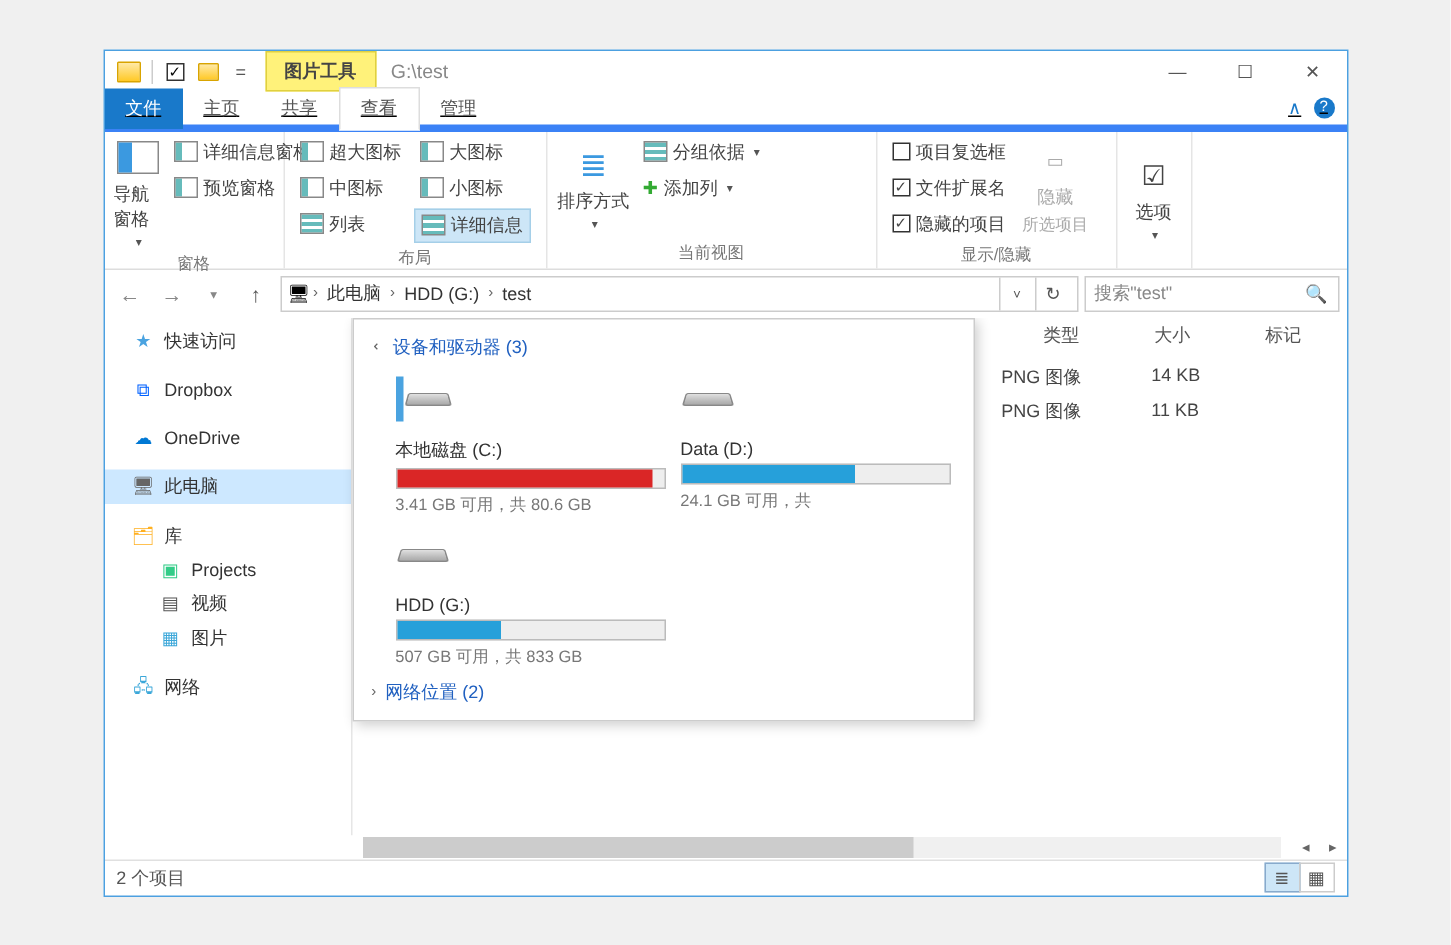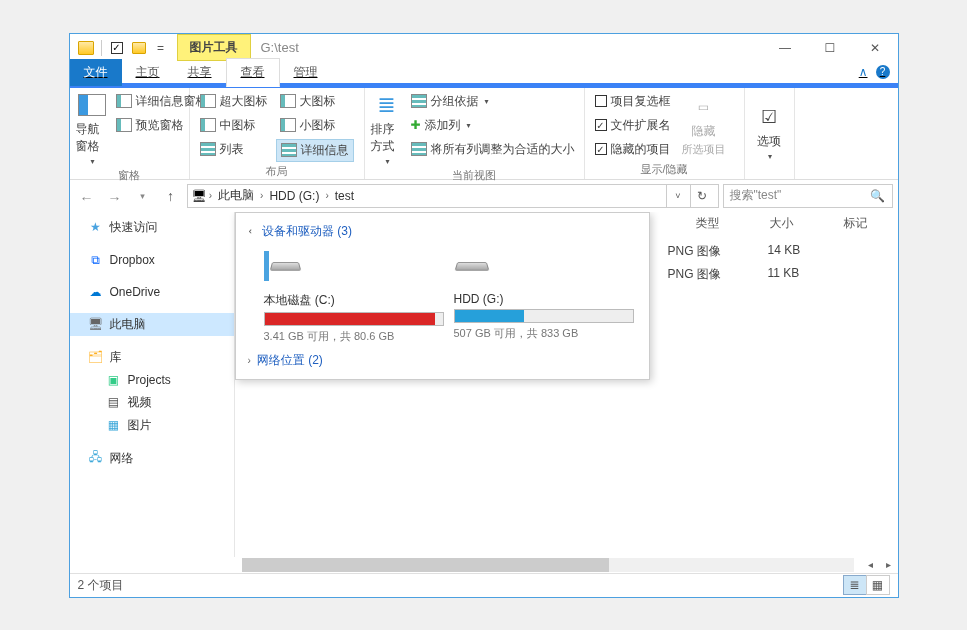--- a/index.html
+++ b/index.html
@@ -217,24 +217,20 @@
           <div class="rib-item">
               <span class="ico16 ico-view2"></span>
               <span>分组依据</span>
               <span class="dropdown-arrow">▾</span>
             </div>
           <div class="rib-item">
               <span style="color:#3a3">✚</span>
               <span>添加列</span>
               <span class="dropdown-arrow">▾</span>
             </div>
-          <div class="rib-item">
-              <span class="ico16 ico-view2"></span>
-              <span>将所有列调整为合适的大小</span>
-            </div>
         </div>
       </div>
       <div class="rg-label">当前视图</div>
     </div>
 
     <div class="ribbon-group" style="width:160px">
       <div class="rg-content">
         <div class="rg-col">
           <div class="rib-item">
               <span class="checkbox"></span>
@@ -375,20 +371,32 @@
                 <div class="drive-fill full" style="width:96%"></div>
               </div>
       <div class="drive-usage">3.41 GB 可用，共 80.6 GB</div>
     </div>
           </div>
           <div class="drive-item">
     <div class="drive-icon ">
               <div class="hdd-shape"></div>
             </div>
     <div class="drive-info">
+      <div class="drive-name">Data (D:)</div>
+      <div class="drive-bar">
+                <div class="drive-fill " style="width:65%"></div>
+              </div>
+      <div class="drive-usage">24.1 GB 可用，共</div>
+    </div>
+          </div>
+          <div class="drive-item">
+    <div class="drive-icon ">
+              <div class="hdd-shape"></div>
+            </div>
+    <div class="drive-info">
       <div class="drive-name">HDD (G:)</div>
       <div class="drive-bar">
                 <div class="drive-fill " style="width:39%"></div>
               </div>
       <div class="drive-usage">507 GB 可用，共 833 GB</div>
     </div>
           </div>
         </div>
       <div class="popup-section">
         <span class="popup-chev">›</span>

